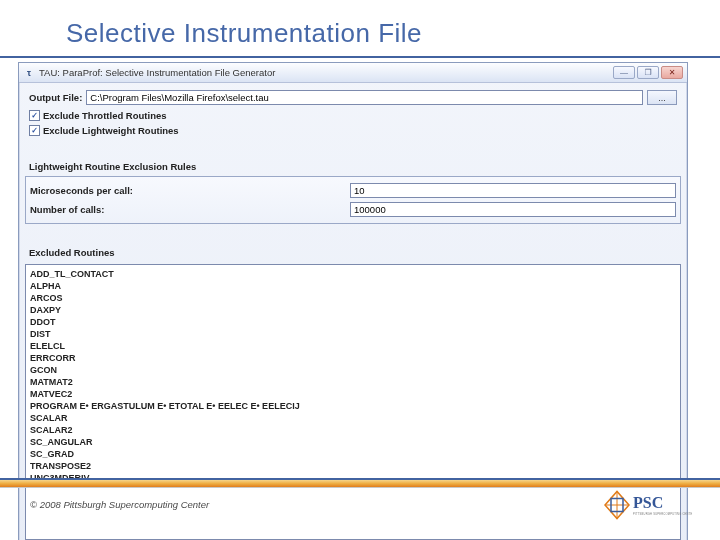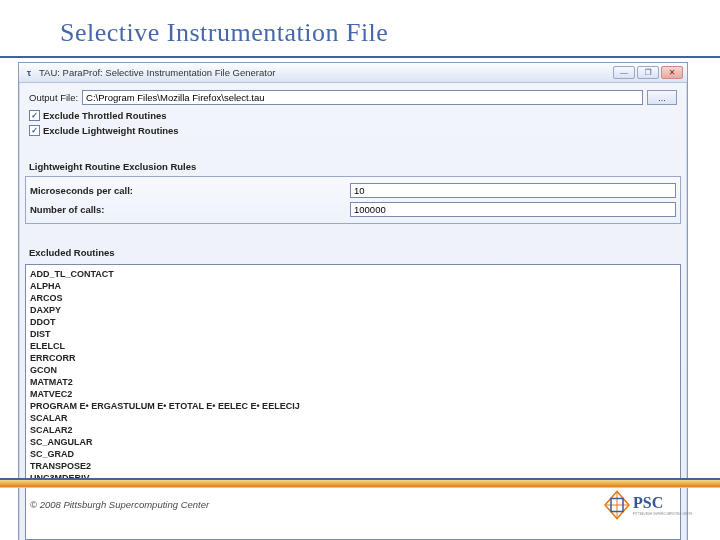--- a/index.html
+++ b/index.html
@@ -1,32 +1,32 @@
 <!DOCTYPE html>
 <html><head>
 <meta charset="utf-8">
 <style>
   * { box-sizing: border-box; margin: 0; padding: 0; }
   html, body { width: 720px; height: 540px; background: #fff; font-family: Arial, Helvetica, sans-serif; overflow: hidden; }
   .slide { position: relative; width: 720px; height: 540px; }
-  .slide-title { position: absolute; top: 18px; left: 60px; font-size: 26px; font-weight: 400; color: #4668a8; letter-spacing: 0.5px; font-family: Liberation Serif, serif; }
+  .slide-title { position: absolute; top: 18px; left: 66px; font-size: 26px; font-weight: 400; color: #4668a8; letter-spacing: 0.5px; }
   .slide-title-bar { position: absolute; top: 56px; left: 0; width: 720px; height: 2px; background: #4263a0; }
 
   .window { position: absolute; top: 62px; left: 18px; width: 670px; border: 1px solid #8a9bbd; background: linear-gradient(#f2f5fb,#e8edf7); box-shadow: 0 0 0 1px #d0d8ea inset; }
 
   .titlebar { height: 20px; display: flex; align-items: center; padding: 0 4px; background: linear-gradient(#fcfdff,#dbe4f4); border-bottom: 1px solid #b6c1da; font-size: 9.5px; color: #333; }
   .titlebar .app-icon { width: 12px; height: 12px; margin-right: 4px; display: inline-flex; align-items: center; justify-content: center; color: #29487d; font-size: 9px; font-weight: bold; }
   .titlebar .spacer { flex: 1; }
   .winbtn { width: 22px; height: 13px; margin-left: 2px; border: 1px solid #9aa8c7; border-radius: 2px; display: inline-flex; align-items: center; justify-content: center; font-size: 8px; line-height: 1; background: linear-gradient(#f7f9ff,#d9e2f5); color: #4a5b82; }
   .winbtn.close { background: linear-gradient(#f7d5d0,#e9a9a0); color: #7a241c; border-color: #c98c86; }
 
   .client { padding: 4px 6px 6px 6px; }
 
   .row { display: flex; align-items: center; padding: 3px 4px; }
-  .row .lbl { font-size: 9.5px; font-weight: normal; color: #222; }
+  .row .lbl { font-size: 9.5px; font-weight: bold; color: #222; }
   .textfield { flex: 1; height: 15px; border: 1px solid #7c8aad; background: #fff; font-size: 9.5px; padding: 0 3px; margin: 0 4px; display: flex; align-items: center; }
   .btn-ellipsis { width: 30px; height: 15px; border: 1px solid #8a99bb; background: linear-gradient(#f4f7fe,#dce4f4); font-size: 9px; display: inline-flex; align-items: center; justify-content: center; color: #333; }
 
   .chk-row { padding: 2px 4px; display: flex; align-items: center; }
   .chk { width: 11px; height: 11px; border: 1px solid #6f7fa3; background: #fff; display: inline-flex; align-items: center; justify-content: center; margin-right: 3px; font-size: 8px; color: #2950a0; line-height: 1; font-weight: bold;}
   .chk-lbl { font-size: 9.5px; font-weight: bold; color: #222; }
 
   .group { margin-top: 20px; }
   .group-hdr { font-size: 9.5px; font-weight: bold; color: #222; padding: 3px 4px 4px 4px; }
   .group-box { border: 1px solid #9aa8c7; background: linear-gradient(#f7f9fe,#eef2fa); padding: 4px 4px; margin: 0 0 4px 0; }

